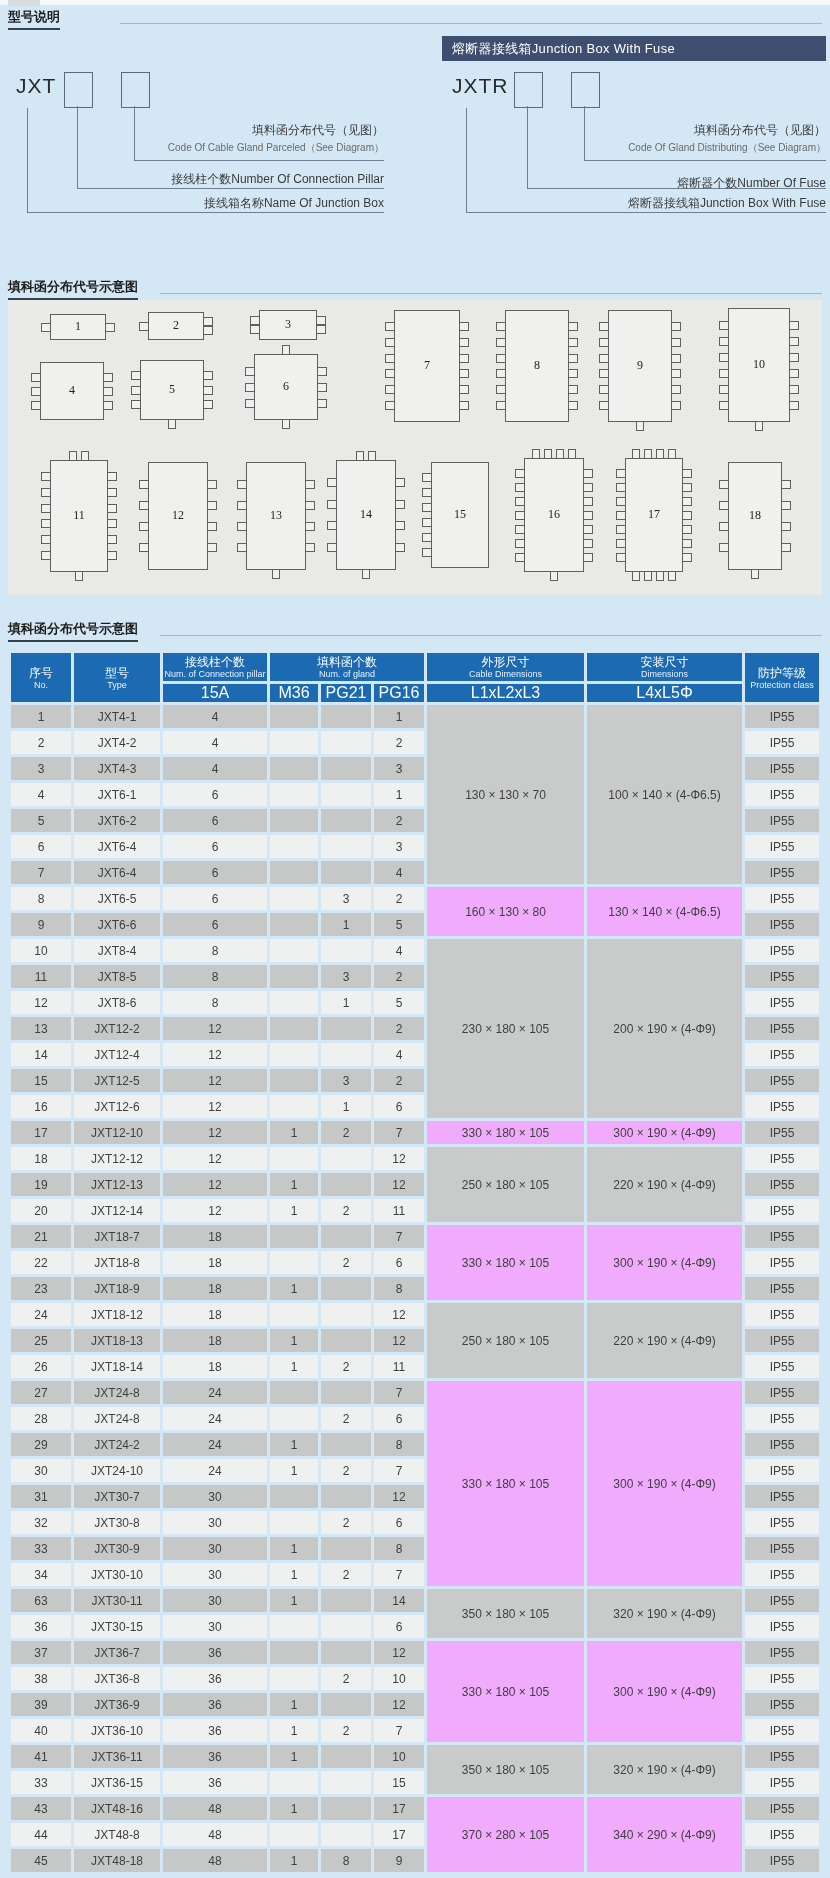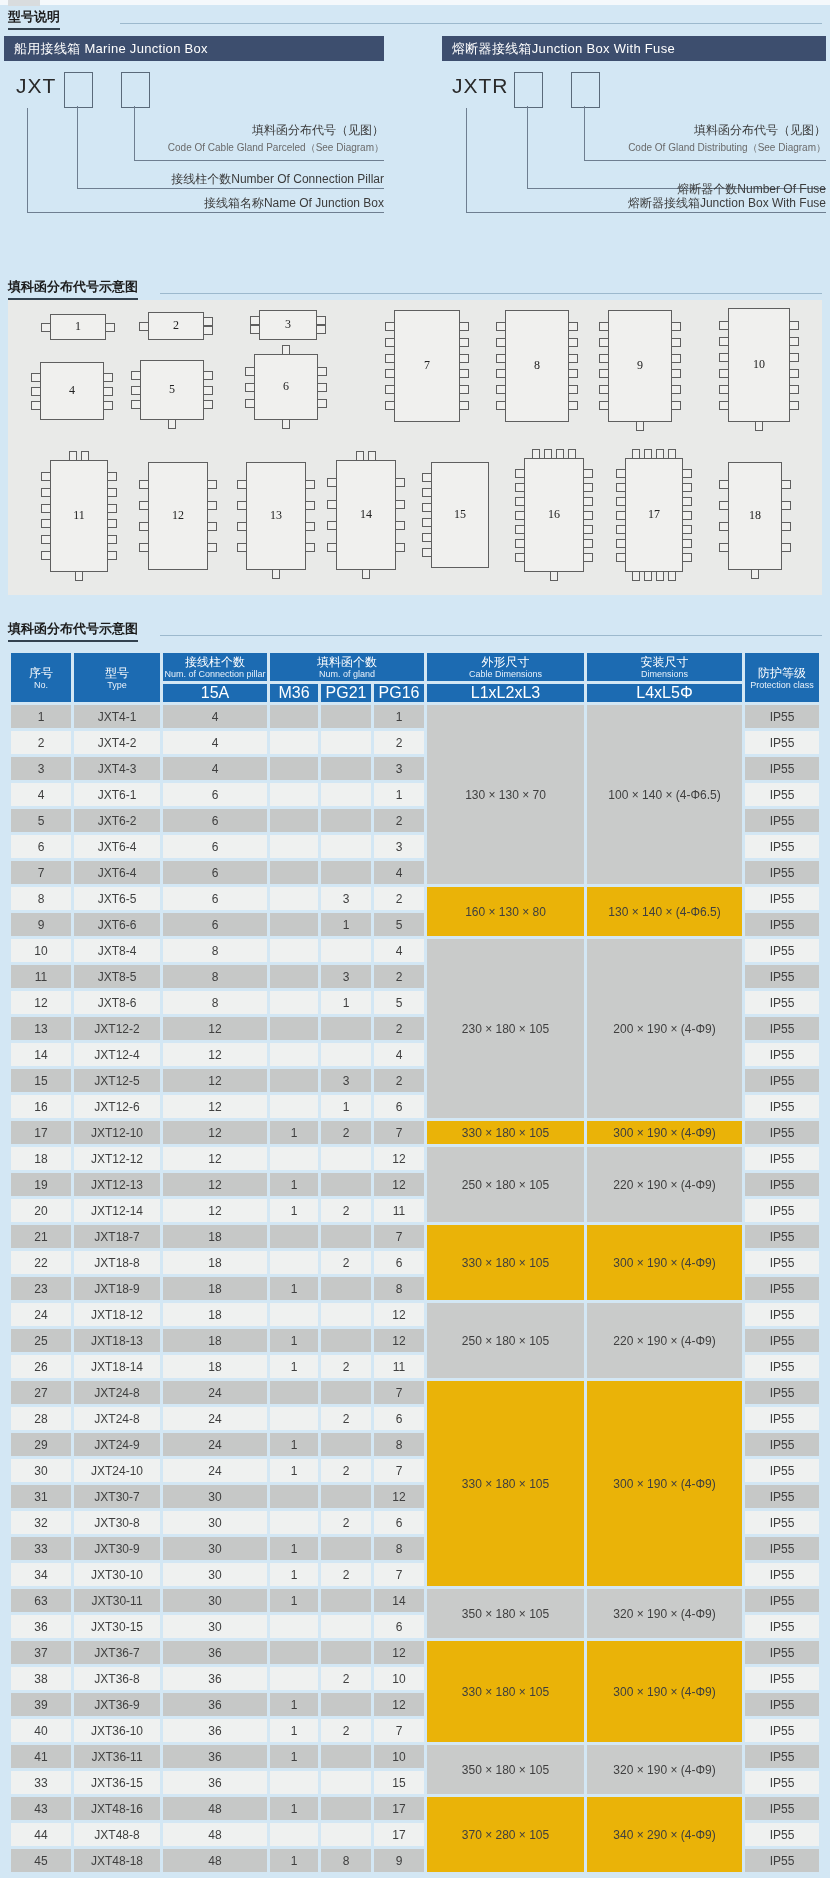--- a/index.html
+++ b/index.html
@@ -31,33 +31,32 @@
   table.spec{position:absolute;left:8px;top:650px;width:814px;border-collapse:separate;
              border-spacing:3px;table-layout:fixed;}
   table.spec td,table.spec th{padding:0;text-align:center;vertical-align:middle;overflow:hidden;}
   th.hd{background:#1c6bb2;color:#fff;font-weight:normal;}
   th.hd .zh{display:block;font-size:12px;line-height:14px;}
   th.hd .en{display:block;font-size:9px;line-height:10px;color:#e8f1fa;}
   tr.hrow1{height:28px;} tr.hrow2{height:18px;} tr.drow{height:23px;}
   td.c{font-size:12px;color:#3f3f3f;}
   .g{background:#c6c8c7;} .w{background:#eff1f0;}
   td.dim{font-size:12px;color:#3f3f3f;}
-  .dimg{background:#c9cbca;} .dimw{background:#eab308;}
+  .dimg{background:#c9cbca;} .dimw{background:#f0abfc;}
 </style>
 </head>
 <body>
 
 <div class="page">
   <div class="topstrip"></div>
   <div class="toptab"></div>
 
   <div class="sec-title" style="top:8px;">型号说明</div>
   <div class="sec-line" style="left:120px;top:23px;width:702px;"></div>
 
-  <div class="banner" style="left:4px;top:36px;width:380px;">船用接线箱 Marine Junction Box</div>
   <div class="code" style="left:16px;top:74px;">JXT</div>
   <div class="sq" style="left:64px;top:72px;"></div>
   <div class="sq" style="left:121px;top:72px;"></div>
   <div class="vl" style="left:27px;top:108px;height:104px;"></div>
   <div class="vl" style="left:77px;top:106px;height:82px;"></div>
   <div class="vl" style="left:134px;top:106px;height:54px;"></div>
   <div class="hl" style="left:134px;top:160px;width:250px;"></div>
   <div class="hl" style="left:77px;top:188px;width:307px;"></div>
   <div class="hl" style="left:27px;top:212px;width:357px;"></div>
   <div class="lab" style="left:134px;top:122px;width:250px;">填料函分布代号（见图）</div>
@@ -70,21 +69,21 @@
   <div class="sq" style="left:514px;top:72px;"></div>
   <div class="sq" style="left:571px;top:72px;"></div>
   <div class="vl" style="left:466px;top:108px;height:104px;"></div>
   <div class="vl" style="left:527px;top:106px;height:82px;"></div>
   <div class="vl" style="left:584px;top:106px;height:54px;"></div>
   <div class="hl" style="left:584px;top:160px;width:242px;"></div>
   <div class="hl" style="left:527px;top:188px;width:299px;"></div>
   <div class="hl" style="left:466px;top:212px;width:360px;"></div>
   <div class="lab" style="left:576px;top:122px;width:250px;">填料函分布代号（见图）</div>
   <div class="lab en" style="left:526px;top:141px;width:300px;">Code Of Gland Distributing（See Diagram）</div>
-  <div class="lab" style="left:527px;top:181px;width:299px;">熔断器个数Number Of Fuse</div>
+  <div class="lab" style="left:527px;top:175px;width:299px;">熔断器个数Number Of Fuse</div>
   <div class="lab" style="left:466px;top:195px;width:360px;">熔断器接线箱Junction Box With Fuse</div>
 
   <div class="sec-title" style="top:278px;">填科函分布代号示意图</div>
   <div class="sec-line" style="left:160px;top:293px;width:662px;"></div>
   <div class="panel" id="diagram-panel">
       <div class="dbox" style="left: 42px; top: 14px; width: 54px; height: 24px;">
         <div class="tab" style="left: -10px; top: 7.5px; width: 8px; height: 7px;"></div>
         <div class="tab" style="right: -10px; top: 7.5px; width: 8px; height: 7px;"></div>
         <span class="num">1</span>
       </div>
@@ -637,21 +636,21 @@
           <td class="c w">28</td>
           <td class="c w">JXT24-8</td>
           <td class="c w">24</td>
           <td class="c w"></td>
           <td class="c w">2</td>
           <td class="c w">6</td>
           <td class="c w">IP55</td>
         </tr>
         <tr class="drow">
           <td class="c g">29</td>
-          <td class="c g">JXT24-9</td>
+          <td class="c g">JXT24-2</td>
           <td class="c g">24</td>
           <td class="c g">1</td>
           <td class="c g"></td>
           <td class="c g">8</td>
           <td class="c g">IP55</td>
         </tr>
         <tr class="drow">
           <td class="c w">30</td>
           <td class="c w">JXT24-10</td>
           <td class="c w">24</td>

